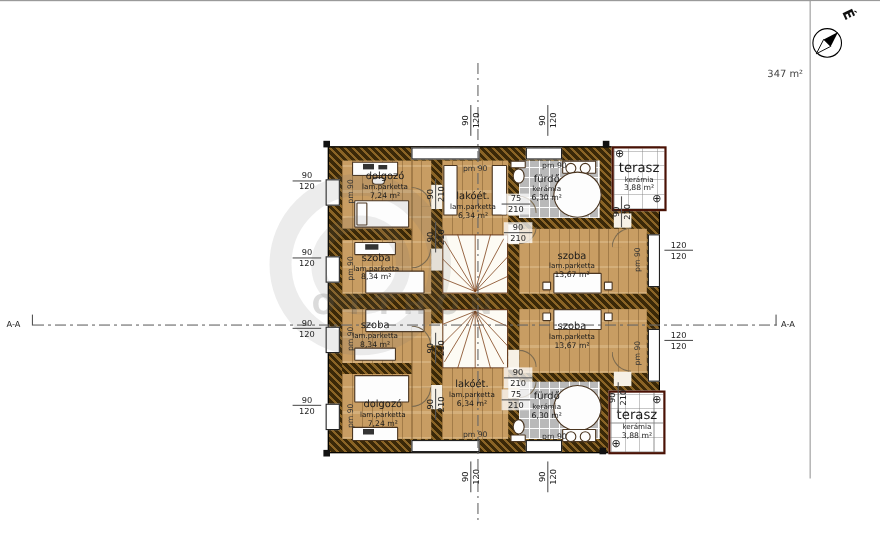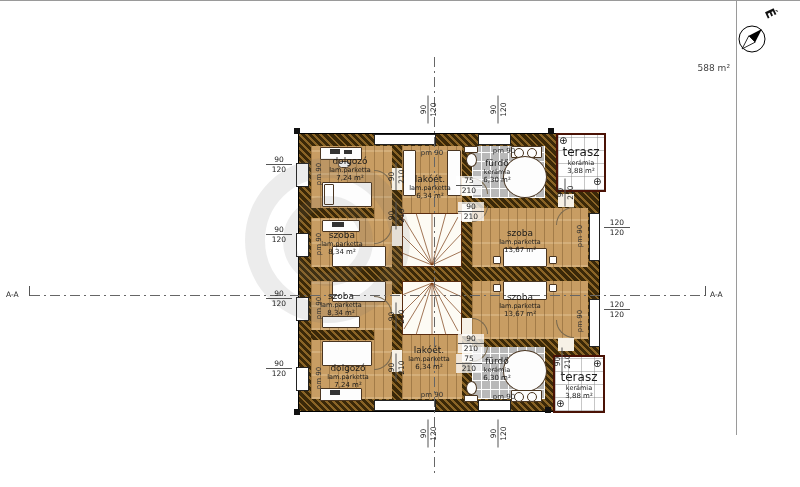--- a/index.html
+++ b/index.html
@@ -47,21 +47,21 @@
   svg{display:block;}
 </style>
 </head>
 <body>
 
 <div class="canvas">
 
   <div class="abs bline" style="left:0;top:3;width:800px;height:1px"></div>
   <div class="abs bline" style="left:0;top:52;width:737px;height:1px"></div>
   <div class="abs bline" style="left:736px;top:52;width:1px;height:435px"></div>
-  <div class="abs sitelbl" style="left:640px;top:63px;width:90px;text-align:right">588 m²</div>
+  <div class="abs sitelbl" style="left:640px;top:63px;width:90px;text-align:right">347 m²</div>
 
   <div class="abs" style="left:737px;top:24px;z-index:3">
     <svg width="30" height="30" viewBox="0 0 30 30">
       <circle cx="15" cy="15" r="13" fill="#fff" stroke="#000" stroke-width="1"></circle>
       <g transform="rotate(45 15 15)">
         <polygon points="15,1 10.5,15 19.5,15" fill="#000"></polygon>
         <polygon points="15,29 10.5,15 19.5,15" fill="#fff" stroke="#000" stroke-width="0.8"></polygon>
       </g>
     </svg>
   </div>
@@ -176,20 +176,21 @@
   <div class="abs furn" style="left:320px;top:388px;width:42px;height:13px"></div>
   <div class="abs dark" style="left:330px;top:390px;width:10px;height:5px"></div>
 
   <div class="abs sq" style="left:294px;top:128px;width:6px;height:6px"></div>
   <div class="abs sq" style="left:548px;top:128px;width:6px;height:6px"></div>
   <div class="abs sq" style="left:294px;top:409px;width:6px;height:6px"></div>
   <div class="abs sq" style="left:545px;top:407px;width:6px;height:6px"></div>
 
   <div class="abs wm-circle" style="left:245px;top:158px;width:165px;height:165px"></div>
   <div class="abs wm-circle2" style="left:283px;top:196px;width:90px;height:90px"></div>
+  <div class="abs wm-text" style="left:245px;top:262px;width:250px">OTTHON</div>
 
   <div class="abs rlb" style="left:319px;top:156px;width:62px">
     <span class="n">dolgozó</span>
     <span class="f">lam.parketta</span>
     <span class="a">7,24 m²</span>
   </div>
   <div class="abs rlb" style="left:399px;top:174px;width:62px">
     <span class="n">lakóét.</span>
     <span class="f">lam.parketta</span>
     <span class="a">6,34 m²</span>

